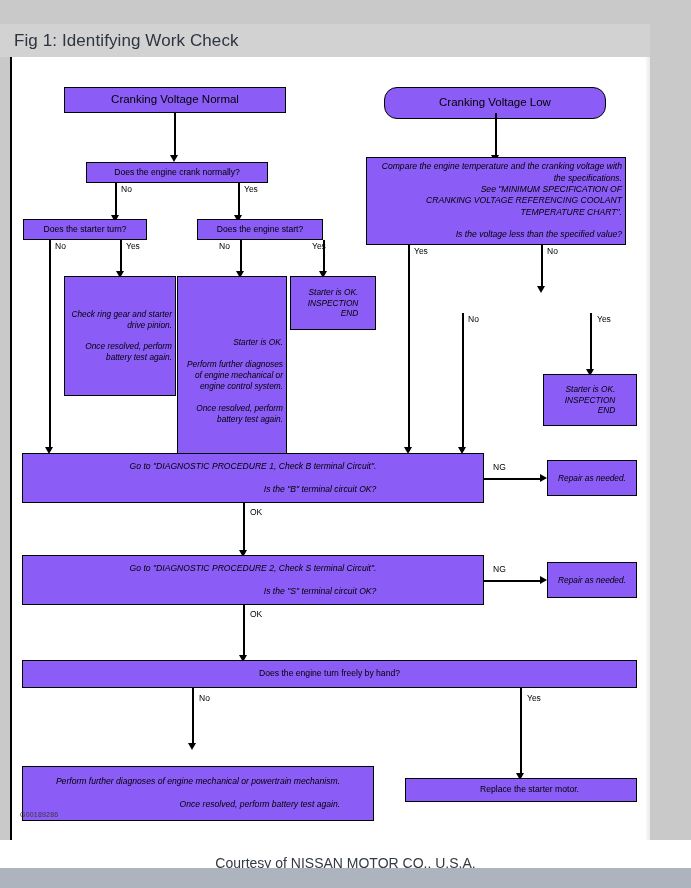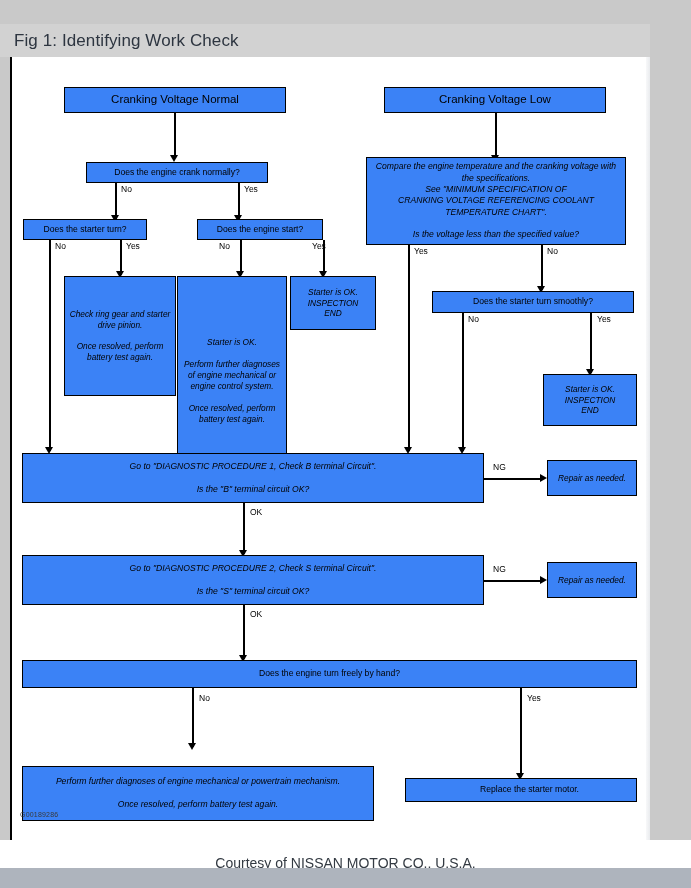--- a/index.html
+++ b/index.html
@@ -51,23 +51,23 @@
     background:#aeb4bd;
   }
   .courtesy{
     position:absolute;left:0;top:855px;width:691px;
     text-align:center;font-size:14px;color:#333a42;
   }
 
   
   .box{
     position:absolute;box-sizing:border-box;
-    border:1.6px solid #000;background:#3b82f6;
+    border:1.6px solid #000;background:#8b5cf6;
     display:flex;align-items:center;justify-content:center;
-    text-align:center;color:#000;
+    text-align:right;color:#000;
     font-size:8.3px;line-height:1.32;
     padding:2px 3px;
   }
   .box.big{font-size:11.5px;}
   .box.med{font-size:8.6px;}
   .vline{position:absolute;width:1.6px;background:#000;}
   .hline{position:absolute;height:1.6px;background:#000;}
   .arrow-d{
     position:absolute;width:0;height:0;
     border-left:4.5px solid transparent;
@@ -145,40 +145,39 @@
     <div class="box ml" style="left:165px;top:219px;width:110px;height:210px;">Starter is OK.
 
 Perform further diagnoses of engine mechanical or engine control system.
 
 Once resolved, perform battery test again.</div>
 
     <div class="box ml" style="left:278px;top:219px;width:86px;height:54px;">Starter is OK.
 INSPECTION
 END</div>
 
-    <div class="box big" style="left:372px;top:30px;width:222px;height:26px;">Cranking Voltage Low</div>
+    <div class="box big" style="left:372px;top:30px;width:222px;height:32px;border-radius:13px;">Cranking Voltage Low</div>
     <div class="vline" style="left:483px;top:56px;height:44px;"></div>
     <div class="arrow-d" style="left:479px;top:98px;"></div>
 
     <div class="box ml med" style="left:354px;top:100px;width:260px;height:88px;">Compare the engine temperature and the cranking voltage with the specifications.
 See "MINIMUM SPECIFICATION OF
 CRANKING VOLTAGE REFERENCING COOLANT
 TEMPERATURE CHART".
 
 Is the voltage less than the specified value?</div>
 
     <div class="vline" style="left:396px;top:188px;height:206px;"></div>
     <div class="arrow-d" style="left:392px;top:390px;"></div>
     <div class="lbl" style="left:402px;top:189px;">Yes</div>
 
     <div class="vline" style="left:529px;top:188px;height:45px;"></div>
     <div class="arrow-d" style="left:525px;top:229px;"></div>
     <div class="lbl" style="left:535px;top:189px;">No</div>
 
-    <div class="box med" style="left:420px;top:234px;width:202px;height:22px;">Does the starter turn smoothly?</div>
 
     <div class="vline" style="left:450px;top:256px;height:138px;"></div>
     <div class="arrow-d" style="left:446px;top:390px;"></div>
     <div class="lbl" style="left:456px;top:257px;">No</div>
 
     <div class="vline" style="left:578px;top:256px;height:60px;"></div>
     <div class="arrow-d" style="left:574px;top:312px;"></div>
     <div class="lbl" style="left:585px;top:257px;">Yes</div>
 
     <div class="box ml" style="left:531px;top:317px;width:94px;height:52px;">Starter is OK.

